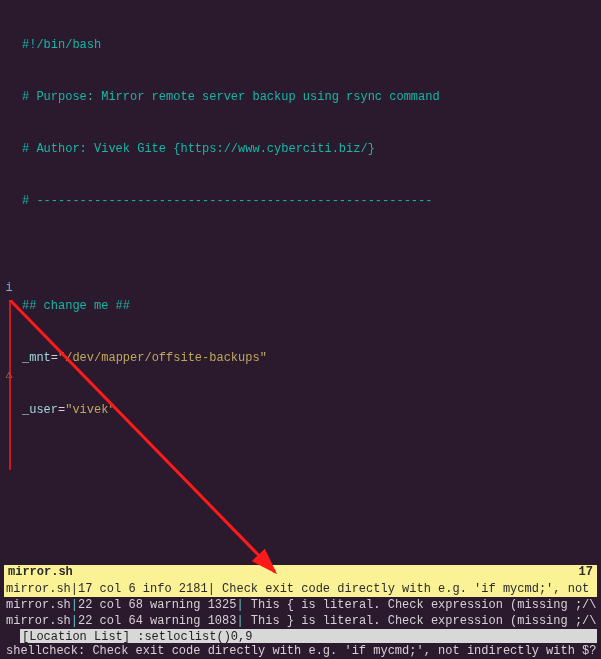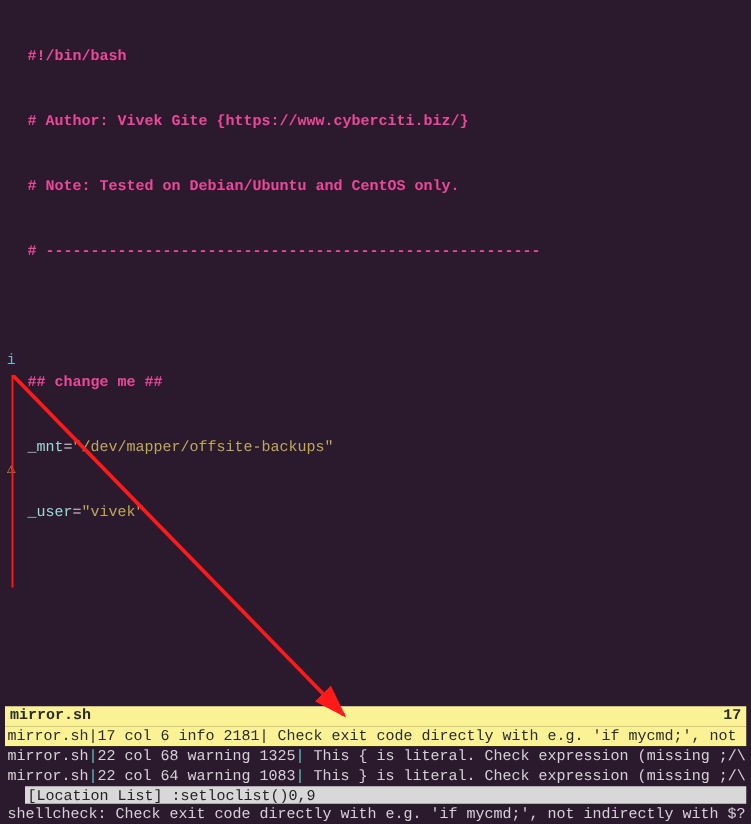--- a/index.html
+++ b/index.html
@@ -25,21 +25,21 @@
     padding-top: 2px;
   }
   .gutter div { height: 17.4px; }
   .code {
     flex: 1;
     padding: 2px 4px 0 4px;
     white-space: pre;
     overflow: hidden;
   }
   .line { height: 17.4px; color: #d8d0d8; }
-  .cmt { color: #ec4899; font-weight: bold; }
+  .cmt { color: #14b8a6; }
   .str { color: #bfa95a; }
   .var { color: #9ed8d8; }
 
   .statusbar {
     position: absolute;
     left: 4px; right: 4px;
     bottom: 78px;
     background: #fbf296;
     color: #2a2a2a;
     font-weight: bold;
@@ -129,22 +129,22 @@
       <div></div>
       <div></div>
     <div style="color:#d8a050">⚠</div>
     <div></div>
       <div></div>
       <div></div>
       <div></div>
   </div>
   <div class="code">
     <div class="line cmt">#!/bin/bash</div>
+    <div class="line cmt"># Purpose: Mirror remote server backup using rsync command</div>
     <div class="line cmt"># Author: Vivek Gite {https://www.cyberciti.biz/}</div>
-    <div class="line cmt"># Note: Tested on Debian/Ubuntu and CentOS only.</div>
     <div class="line cmt"># -------------------------------------------------------</div>
     <div class="line"></div>
     <div class="line cmt">## change me ##</div>
     <div class="line"><span class="var">_mnt</span><span>=</span><span class="str">"/dev/mapper/offsite-backups"</span></div>
     <div class="line"><span class="var">_user</span><span>=</span><span class="str">"vivek"</span></div>
     
     
     
     
     

